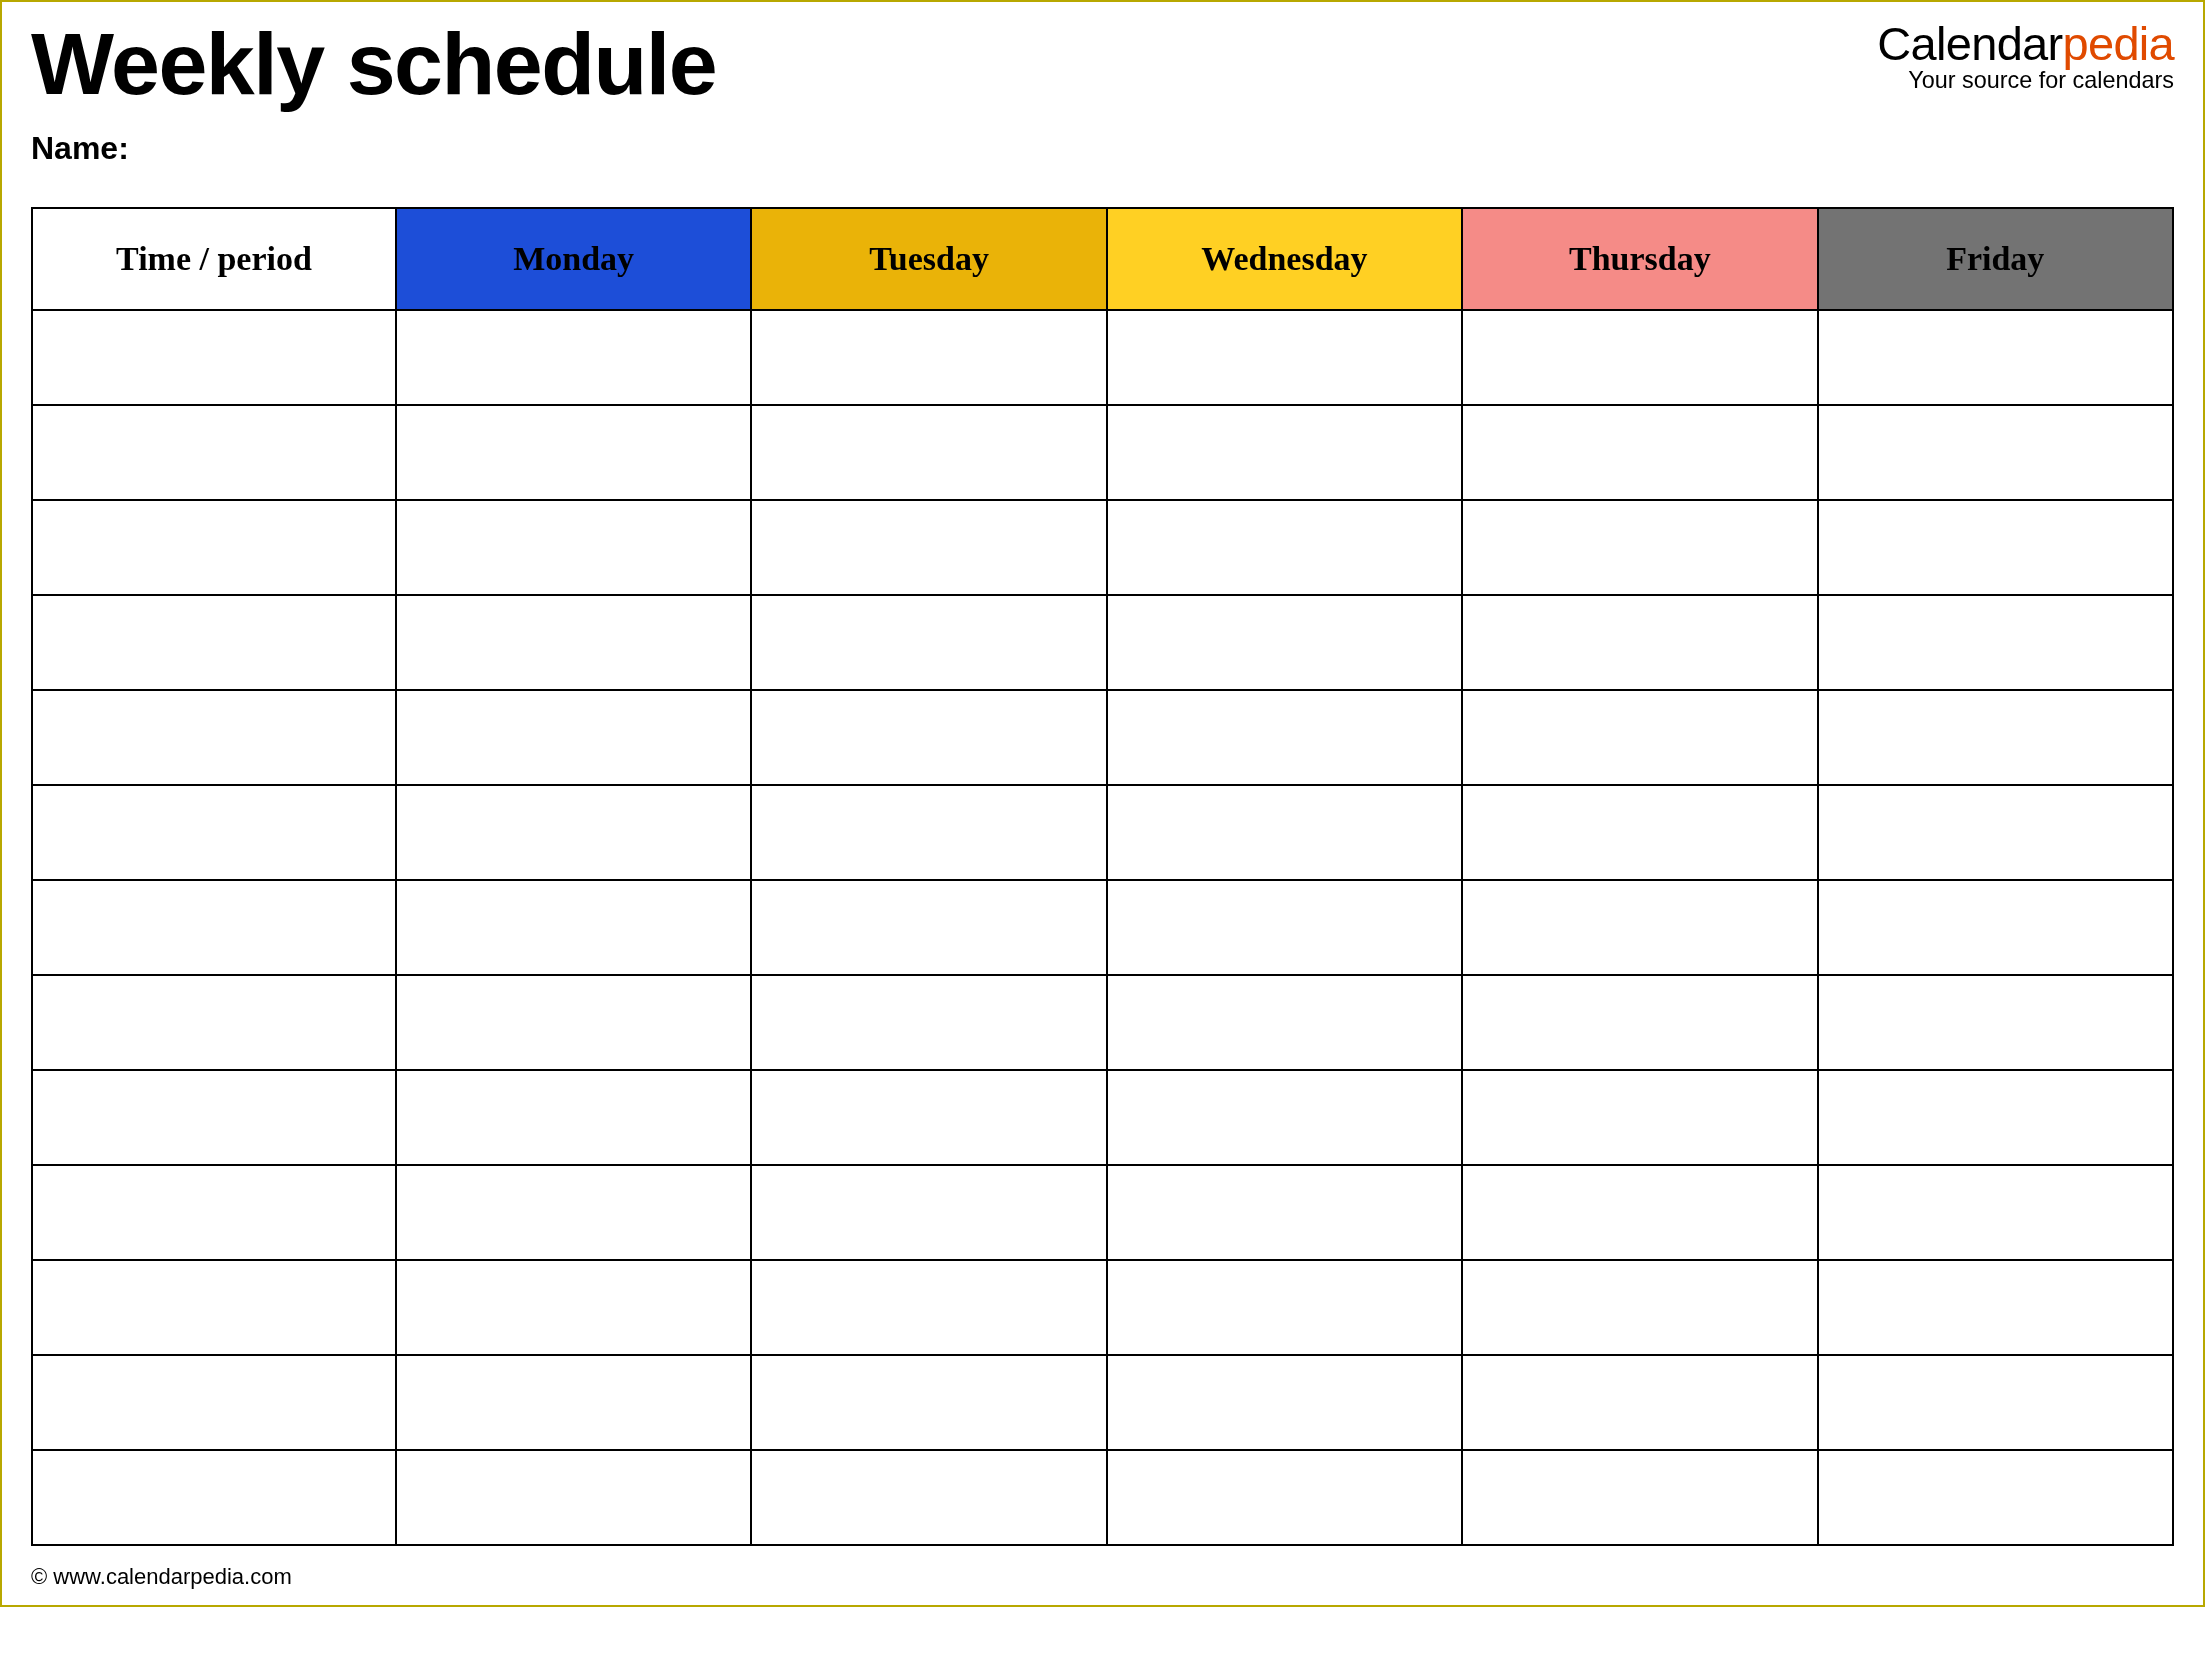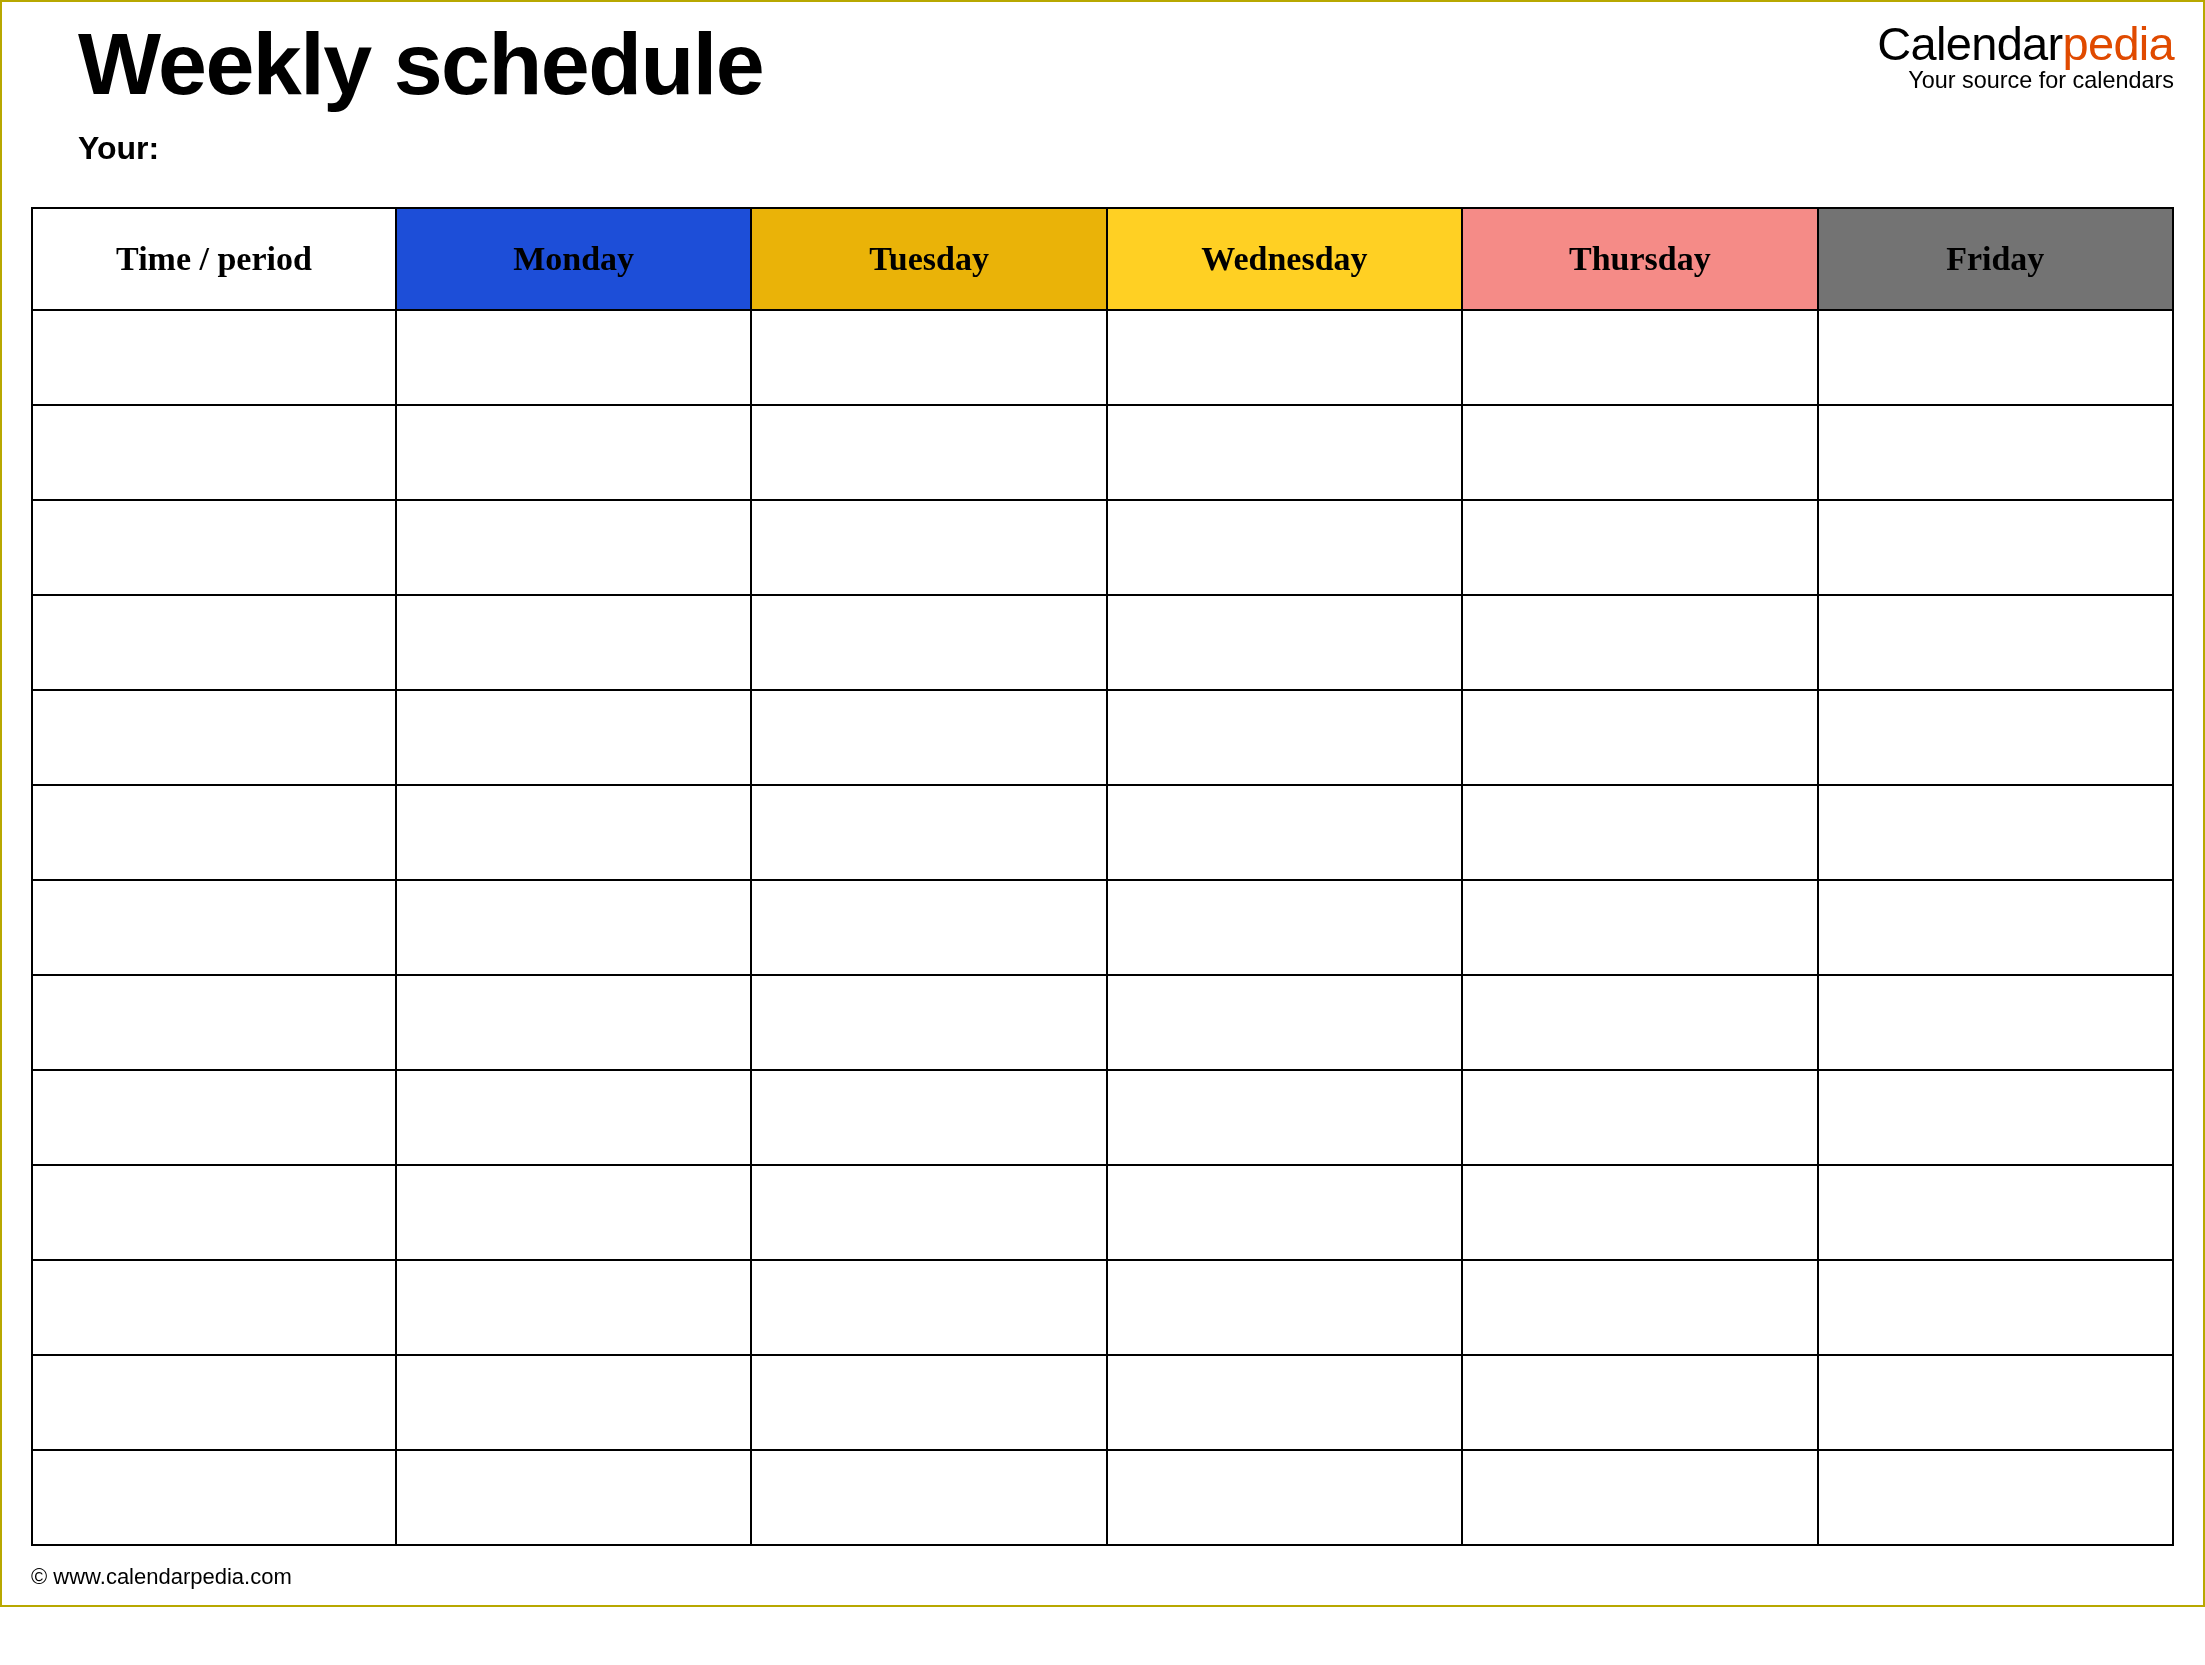--- a/index.html
+++ b/index.html
@@ -9,22 +9,21 @@
     .page {
       width: 2205px;
       border: 2.2px solid #b8a800;
       background: #fff;
       position: relative;
       padding: 0;
     }
 
     .header-area {
       position: relative;
-      padding: 18px 29px 40px 41px;
-      margin-left: 35px;
+      padding: 18px 29px 40px 29px;
     }
     .title {
       font-size: 88px;
       font-weight: 700;
       letter-spacing: -1.5px;
       line-height: 1;
     }
     .name-label {
       font-size: 32px;
       font-weight: 700;
@@ -67,21 +66,21 @@
       color: #000;
     }
   </style>
 </head>
 <body>
 
 <div class="page">
 
   <div class="header-area">
     <div class="title">Weekly schedule</div>
-    <div class="name-label">Your:</div>
+    <div class="name-label">Name:</div>
 
     <div class="brand">
       <div class="brand-main">
         <span>Calendar</span><span class="accent">pedia</span>
       </div>
       <div class="brand-tag">Your source for calendars</div>
     </div>
   </div>
 
   <div class="grid-wrap">

